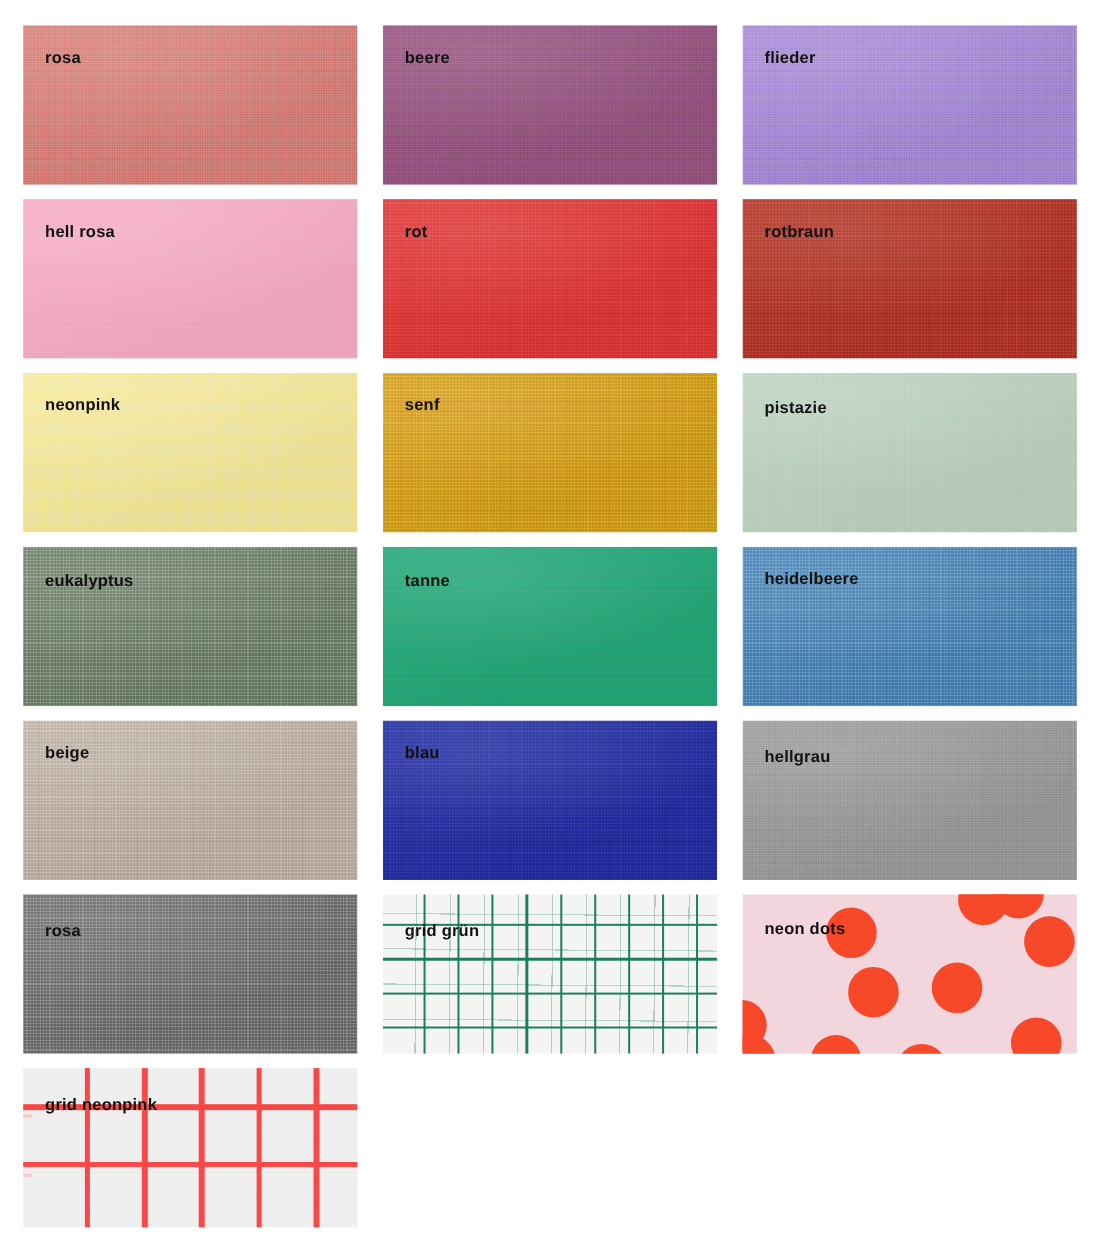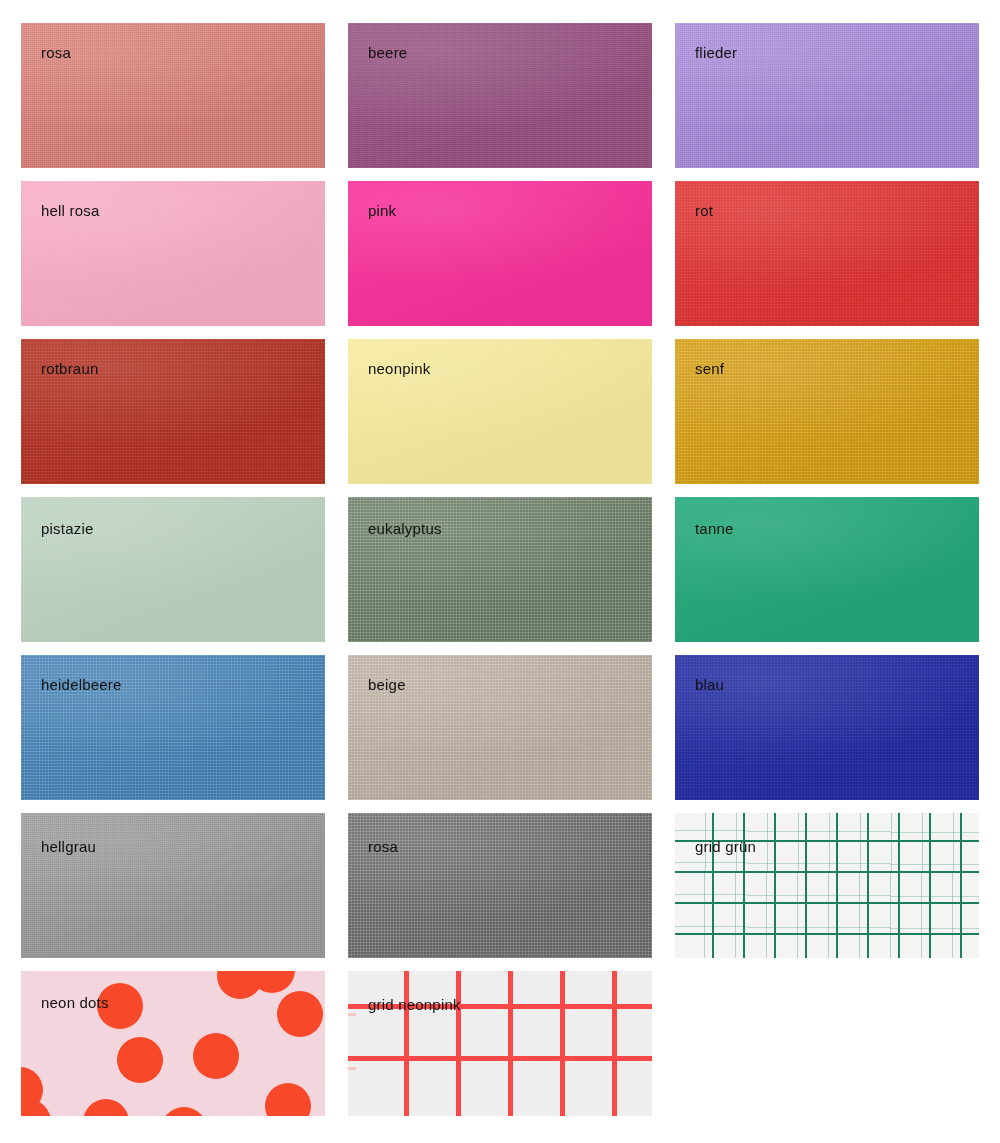--- a/index.html
+++ b/index.html
@@ -23,21 +23,21 @@
   .swatch{
     position:relative;
     overflow:hidden;
     box-sizing:border-box;
   }
   .swatch-label{
     position:absolute;
     left:20px;
     top:22px;
     font-size:15px;
-    font-weight:normal;
+    font-weight:bold;
     color:#111111;
     letter-spacing:.2px;
     line-height:1;
     white-space:nowrap;
     z-index:6;
   }
   .swatch.lbl-low .swatch-label{ top:24px; }
   .swatch.lbl-lower .swatch-label{ top:26px; }
 
   
@@ -138,26 +138,20 @@
       <div class="fill" style="background: rgb(167, 138, 216);"></div>
       <div class="weave"></div>
       <div class="shade"></div>
       <div class="swatch-label">flieder</div>
     </div>
     <div class="swatch ">
       <div class="fill" style="background: rgb(249, 174, 198);"></div>
       <div class="weave soft"></div>
       <div class="shade"></div>
       <div class="swatch-label">hell rosa</div>
-    </div>
-    <div class="swatch ">
-      <div class="fill" style="background: rgb(249, 49, 154);"></div>
-      <div class="weave soft"></div>
-      <div class="shade"></div>
-      <div class="swatch-label">pink</div>
     </div>
     <div class="swatch ">
       <div class="fill" style="background: rgb(226, 58, 58);"></div>
       <div class="weave coarse"></div>
       <div class="shade"></div>
       <div class="swatch-label">rot</div>
     </div>
     <div class="swatch ">
       <div class="fill" style="background: rgb(184, 57, 42);"></div>
       <div class="weave coarse"></div>

